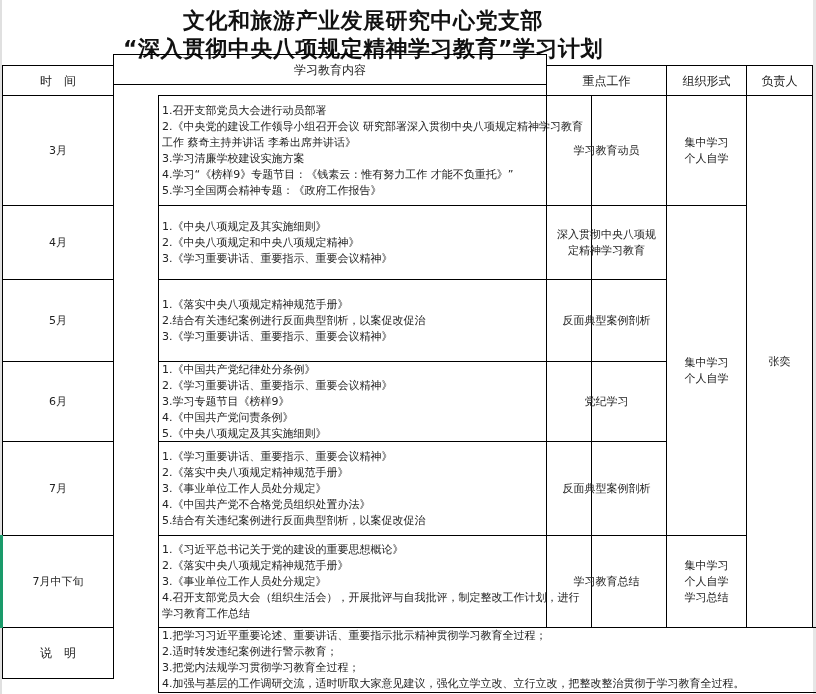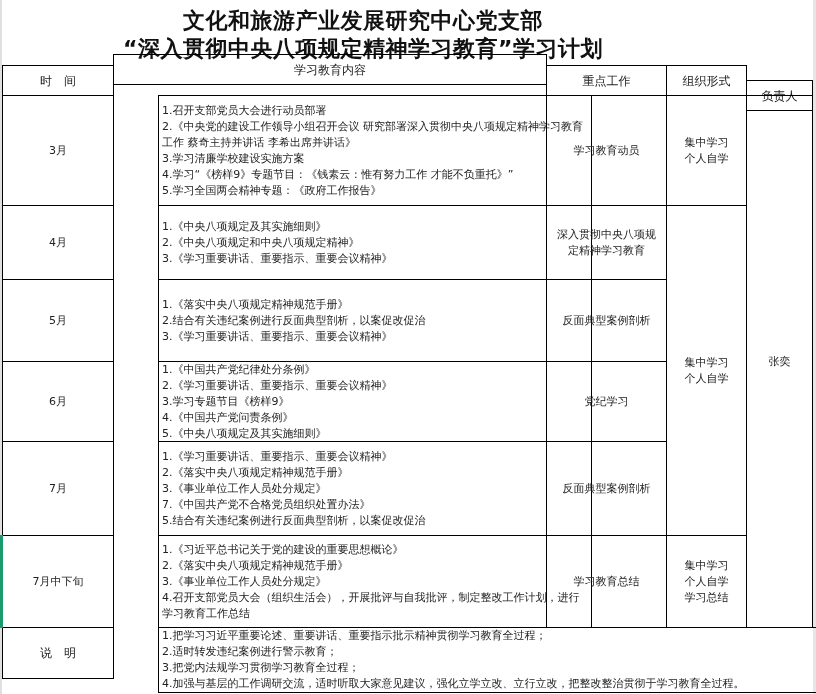--- a/index.html
+++ b/index.html
@@ -27,21 +27,21 @@
 <div class="left-gutter"></div>
 <div class="right-gutter"></div>
 
 <div class="title t1">文化和旅游产业发展研究中心党支部</div>
 <div class="title t2">“深入贯彻中央八项规定精神学习教育”学习计划</div>
 
 <div class="cell hdr" style="left:2px;top:65px;width:112px;height:31px;">时　间</div>
 <div class="cell hdr" style="left:113px;top:54px;width:434px;height:31px;">学习教育内容</div>
 <div class="cell hdr" style="left:546px;top:65px;width:121px;height:31px;">重点工作</div>
 <div class="cell hdr" style="left:666px;top:65px;width:81px;height:31px;">组织形式</div>
-<div class="cell hdr" style="left:746px;top:80px;width:67px;height:31px;">负责人</div>
+<div class="cell hdr" style="left:746px;top:65px;width:67px;height:31px;">负责人</div>
 
 <div class="cell" style="left:2px;top:95px;width:112px;height:111px;">3月</div>
 <div class="cell left-align" style="left:113px;top:95px;width:434px;height:111px;">
   <div class="list" style="width:425px;">
     <span>1.召开支部党员大会进行动员部署</span>
     <span>2.《中央党的建设工作领导小组召开会议 研究部署深入贯彻中央八项规定精神学习教育工作 蔡奇主持并讲话 李希出席并讲话》</span>
     <span>3.学习清廉学校建设实施方案</span>
     <span>4.学习“《榜样9》专题节目：《钱素云：惟有努力工作 才能不负重托》”</span>
     <span>5.学习全国两会精神专题：《政府工作报告》</span>
   </div>
@@ -90,21 +90,21 @@
   </div>
 </div>
 <div class="cell" style="left:546px;top:361px;width:121px;height:81px;">党纪学习</div>
 
 <div class="cell" style="left:2px;top:441px;width:112px;height:95px;">7月</div>
 <div class="cell left-align" style="left:113px;top:441px;width:434px;height:95px;">
   <div class="list">
     <span>1.《学习重要讲话、重要指示、重要会议精神》</span>
     <span>2.《落实中央八项规定精神规范手册》</span>
     <span>3.《事业单位工作人员处分规定》</span>
-    <span>7.《中国共产党不合格党员组织处置办法》</span>
+    <span>4.《中国共产党不合格党员组织处置办法》</span>
     <span>5.结合有关违纪案例进行反面典型剖析，以案促改促治</span>
   </div>
 </div>
 <div class="cell" style="left:546px;top:441px;width:121px;height:95px;">反面典型案例剖析</div>
 
 <div class="cell" style="left:2px;top:535px;width:112px;height:93px;">7月中下旬</div>
 <div class="cell left-align" style="left:113px;top:535px;width:434px;height:93px;">
   <div class="list" style="width:425px;">
     <span>1.《习近平总书记关于党的建设的重要思想概论》</span>
     <span>2.《落实中央八项规定精神规范手册》</span>

